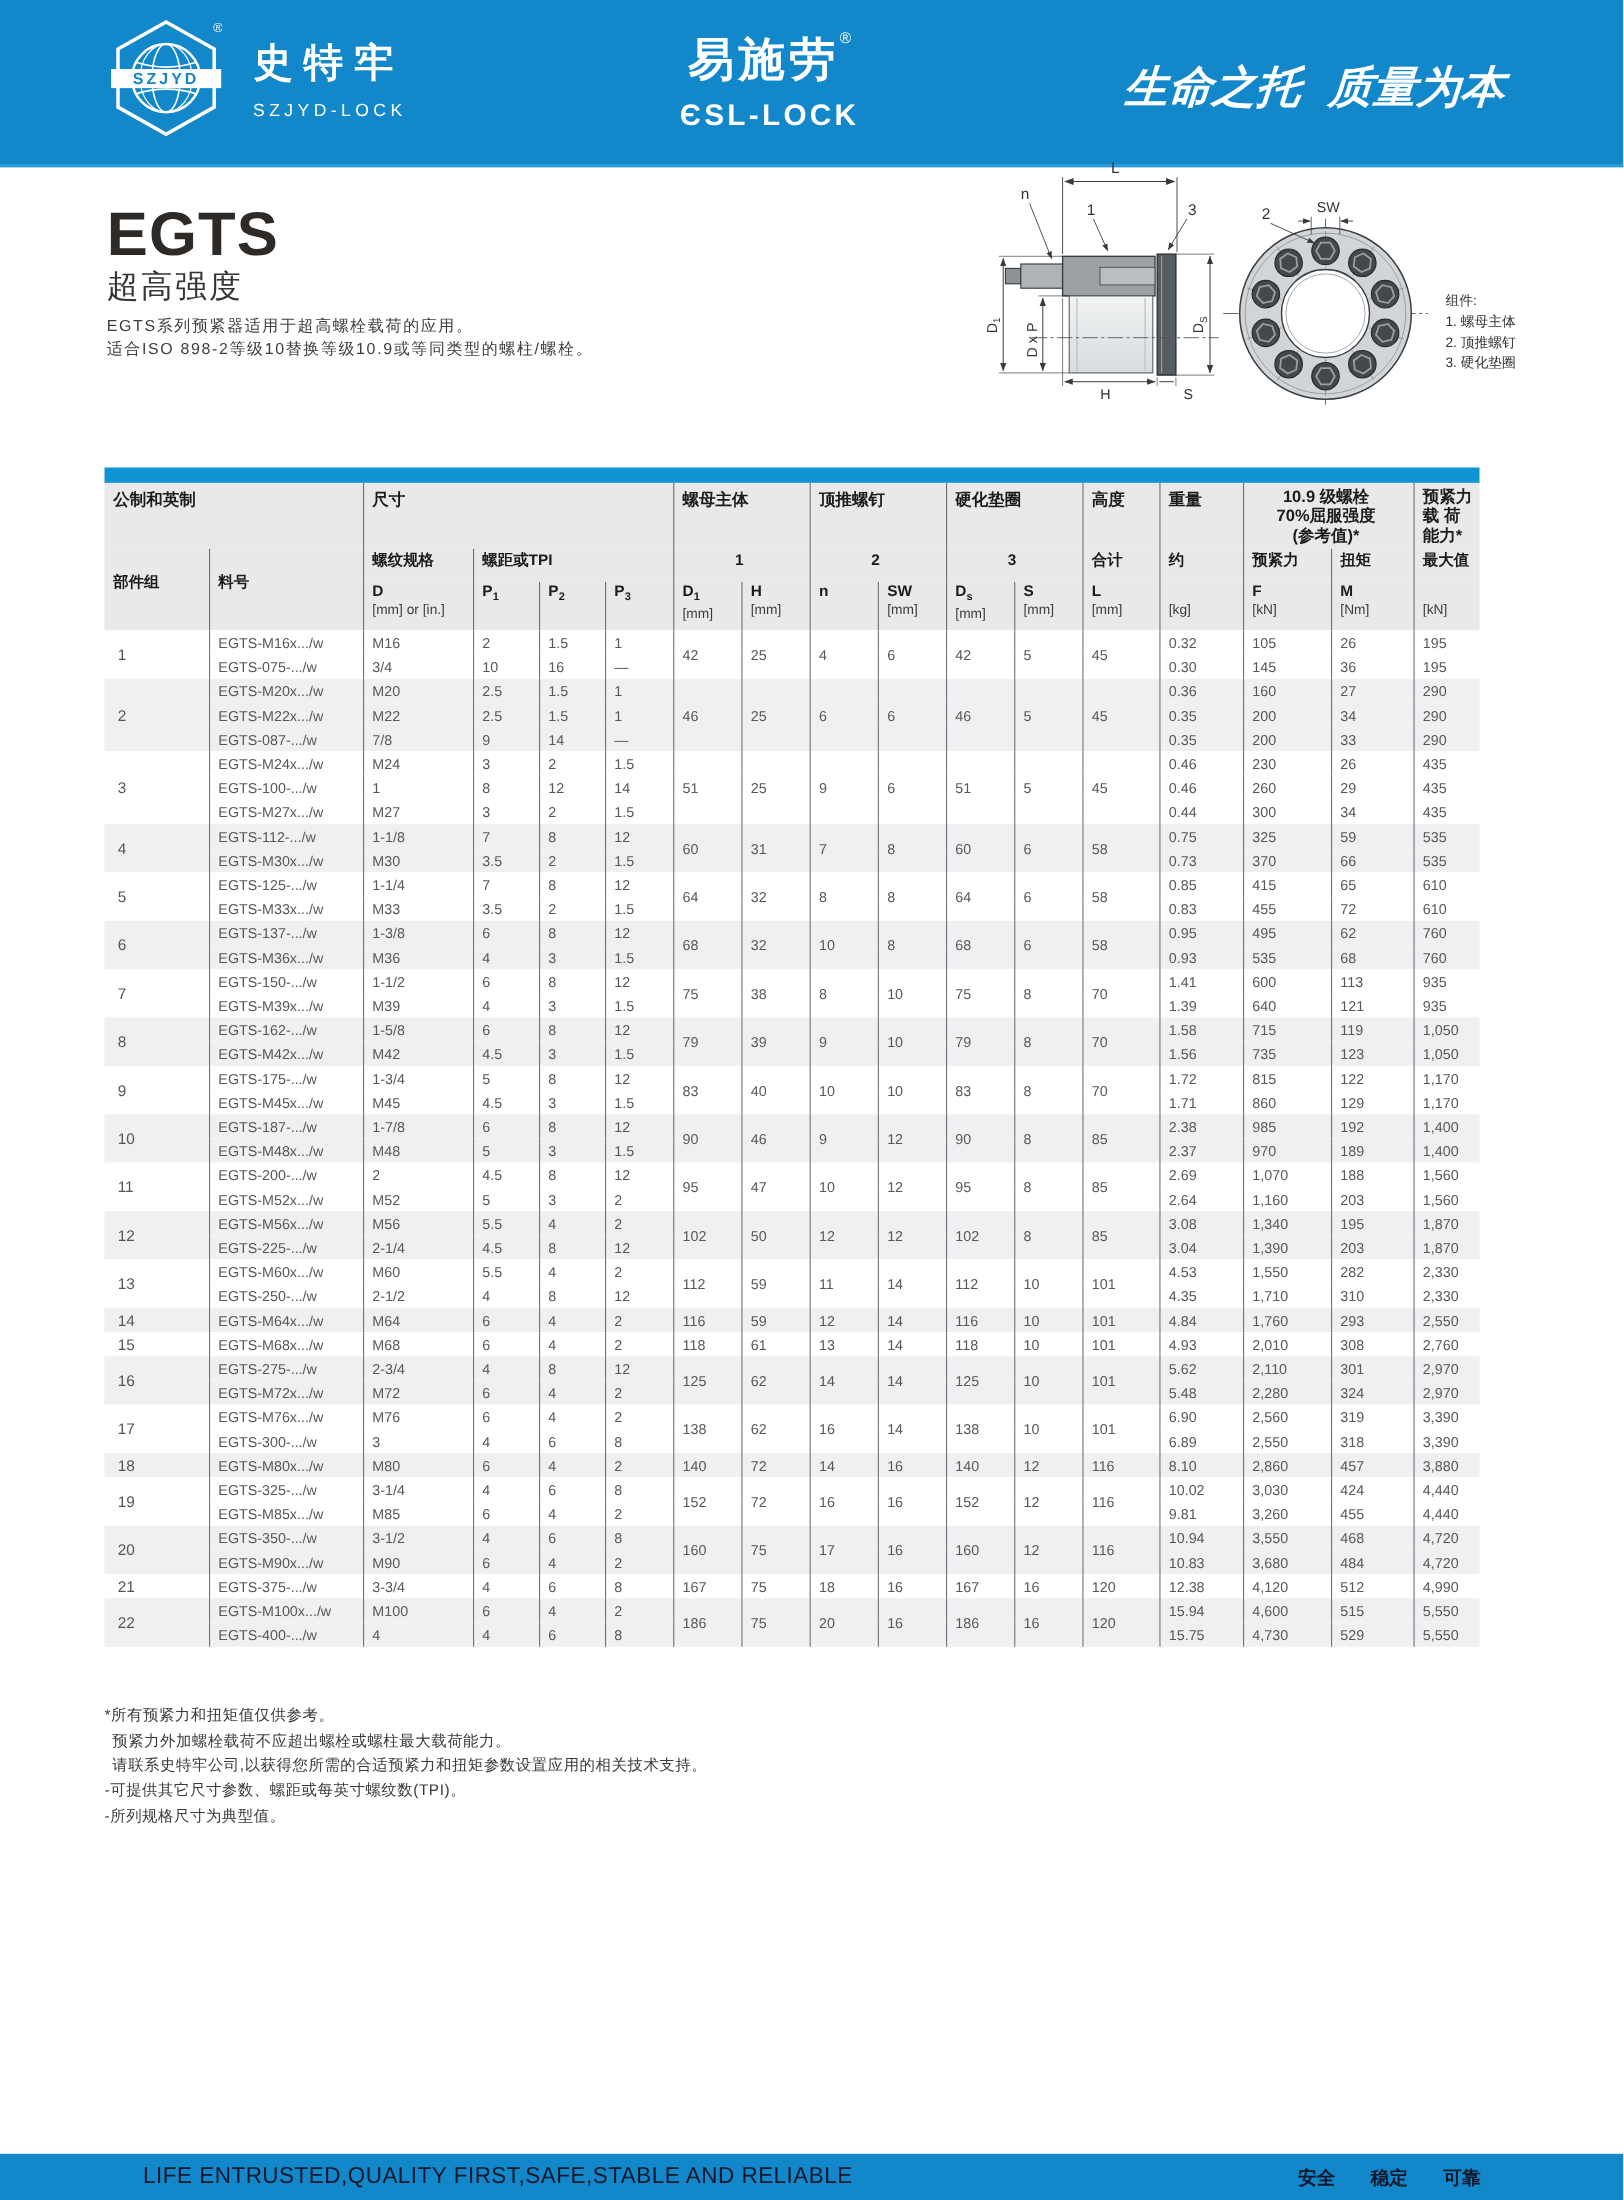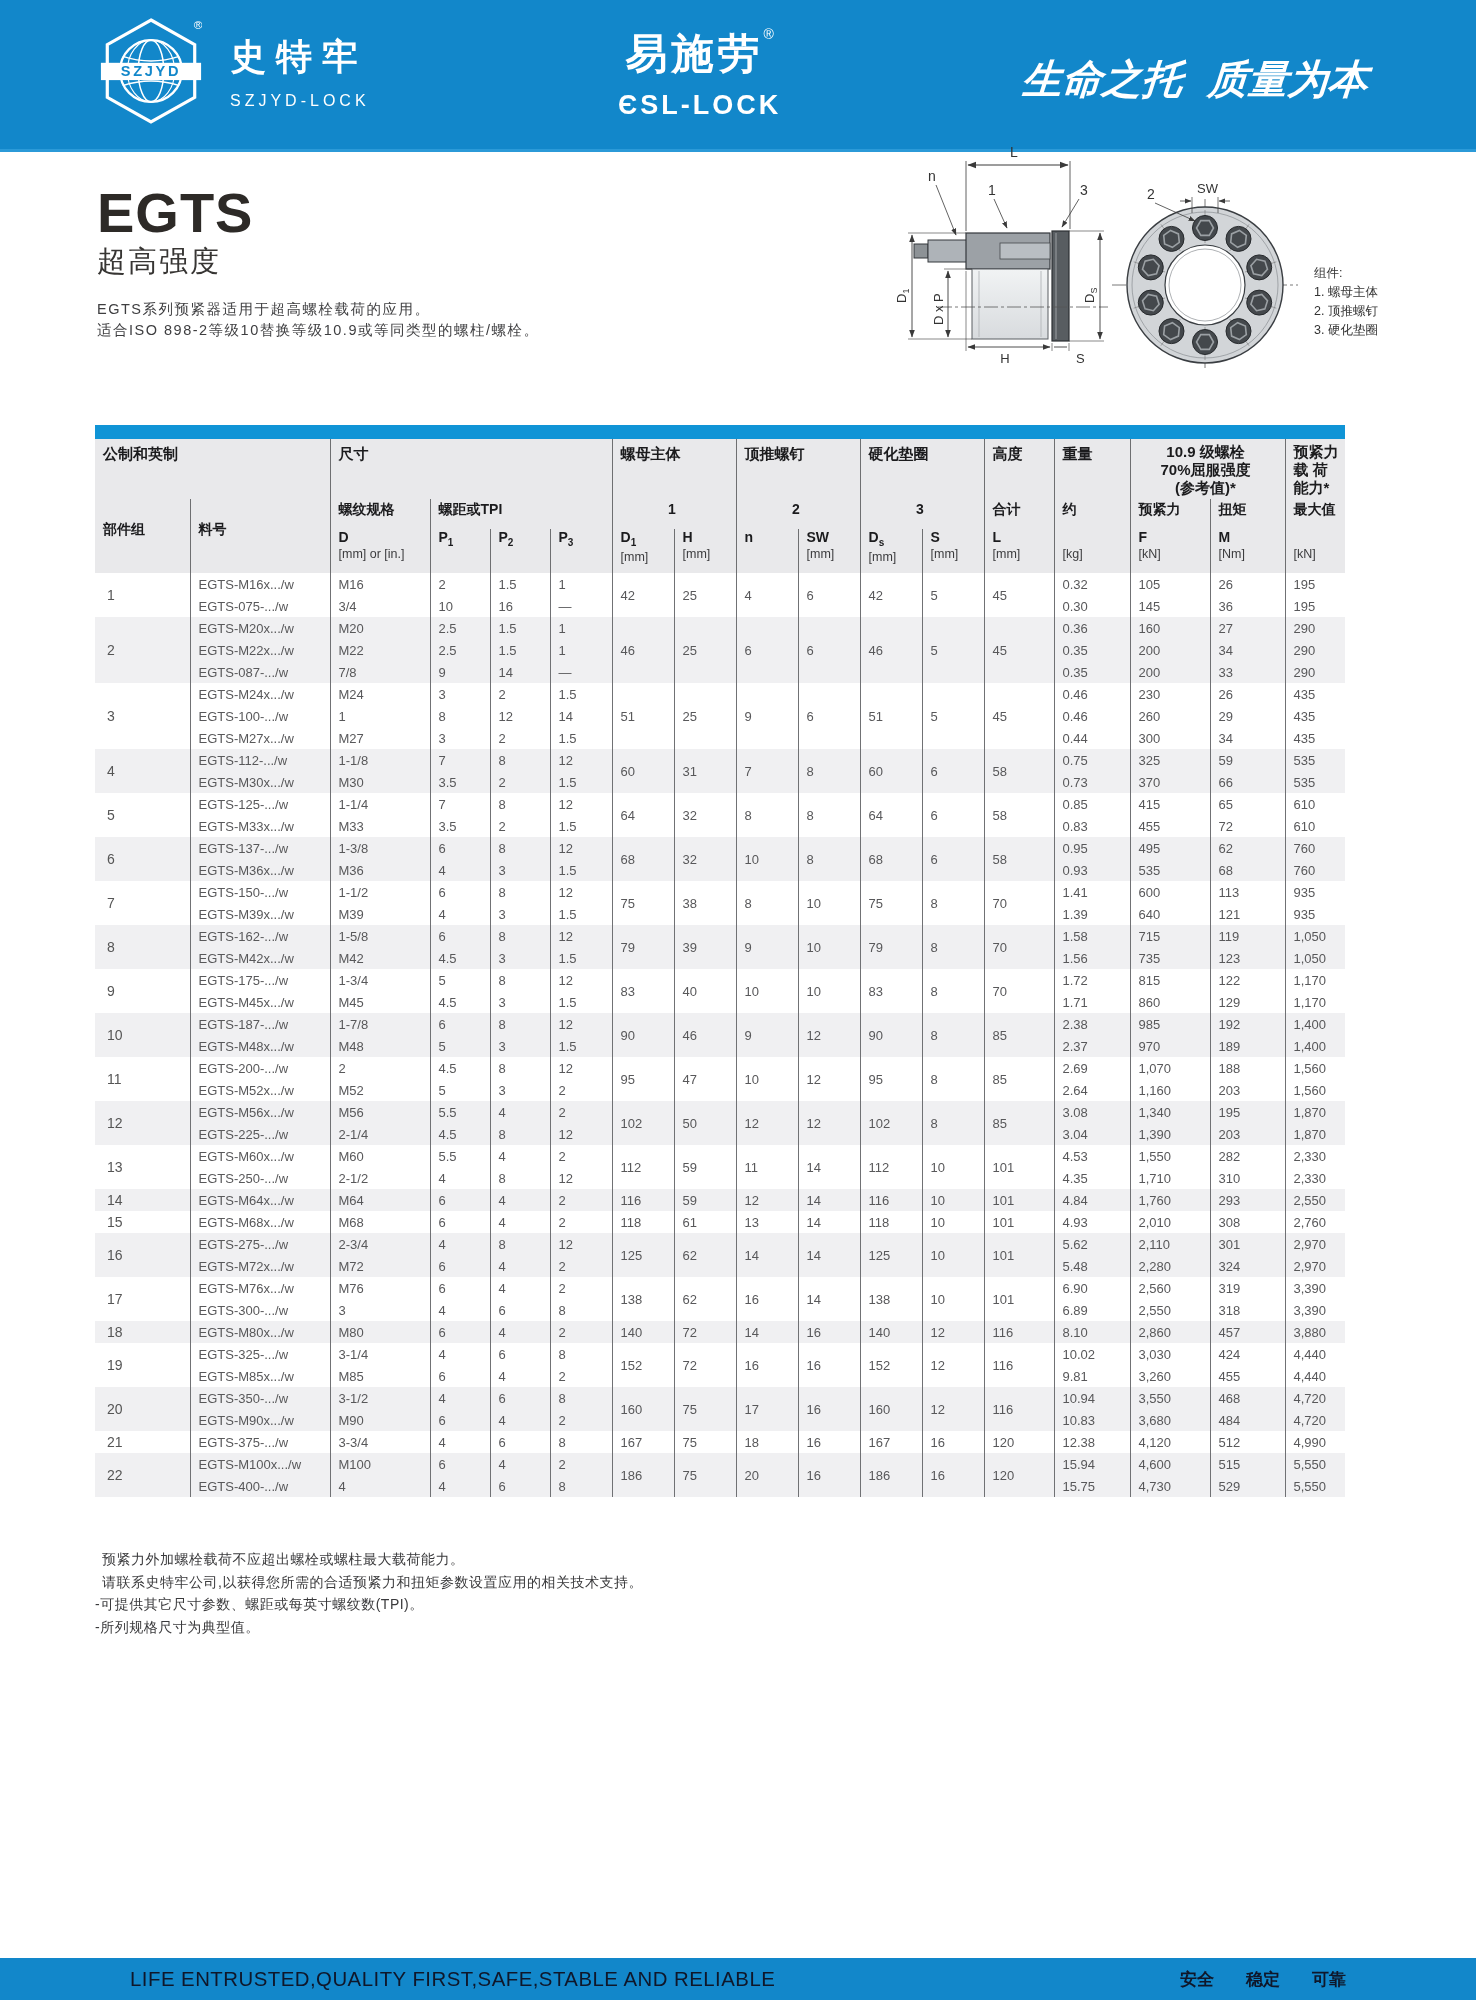--- a/index.html
+++ b/index.html
@@ -25,21 +25,21 @@
   .brand-mid .en { font-size:27px; font-weight:bold; letter-spacing:3px; margin-top:8px; }
   .slogan {
     position:absolute; left:1022px; top:52px; display:flex; gap:26px;
     font-size:40px; font-weight:bold; font-style:italic; transform:skewX(-4deg);
     white-space:nowrap;
   }
   
   .intro { position:absolute; left:97px; top:184px; }
   .intro .model { font-size:56px; font-weight:600; color:#2d2a27; letter-spacing:1px; line-height:1.05; }
   .intro .sub { font-size:29px; color:#373533; font-weight:400; line-height:1.25; letter-spacing:2px; }
-  .intro .desc { font-size:14.5px; color:#3e3e40; letter-spacing:1.5px; line-height:1.45; margin-top:20px; }
+  .intro .desc { font-size:14.5px; color:#3e3e40; letter-spacing:1.5px; line-height:1.45; margin-top:8px; }
   
   .drawing { position:absolute; left:700px; top:135px; }
   .drawing text { font-family:"Liberation Sans","DejaVu Sans",sans-serif; fill:#333; }
   
   .tblwrap { position:absolute; left:95px; top:425px; width:1250px; }
   .tbl-bluebar { height:14px; background:#1094d6; }
   table.spec { border-collapse:collapse; table-layout:fixed; width:1250px; }
   table.spec th, table.spec td { font-weight:normal; }
   thead th { background:#e9e9eb; color:#1b1b1d; text-align:left; vertical-align:top; padding:6px 4px 2px 8px; }
   thead tr.r1 th { font-size:15px; font-weight:bold; height:46px; }
@@ -939,20 +939,21 @@
             <td>15.75</td>
             <td>4,730</td>
             <td>529</td>
             <td>5,550</td>
           </tr>
         </tbody>
     </table>
   </div>
 
   <div class="notes">
+    <div>*所有预紧力和扭矩值仅供参考。</div>
     <div class="ind">预紧力外加螺栓载荷不应超出螺栓或螺柱最大载荷能力。</div>
     <div class="ind">请联系史特牢公司,以获得您所需的合适预紧力和扭矩参数设置应用的相关技术支持。</div>
     <div>-可提供其它尺寸参数、螺距或每英寸螺纹数(TPI)。</div>
     <div>-所列规格尺寸为典型值。</div>
   </div>
 
   <div class="footer">
     <div class="en">LIFE ENTRUSTED,QUALITY FIRST,SAFE,STABLE AND RELIABLE</div>
     <div class="cn">
       <span>安全</span>

